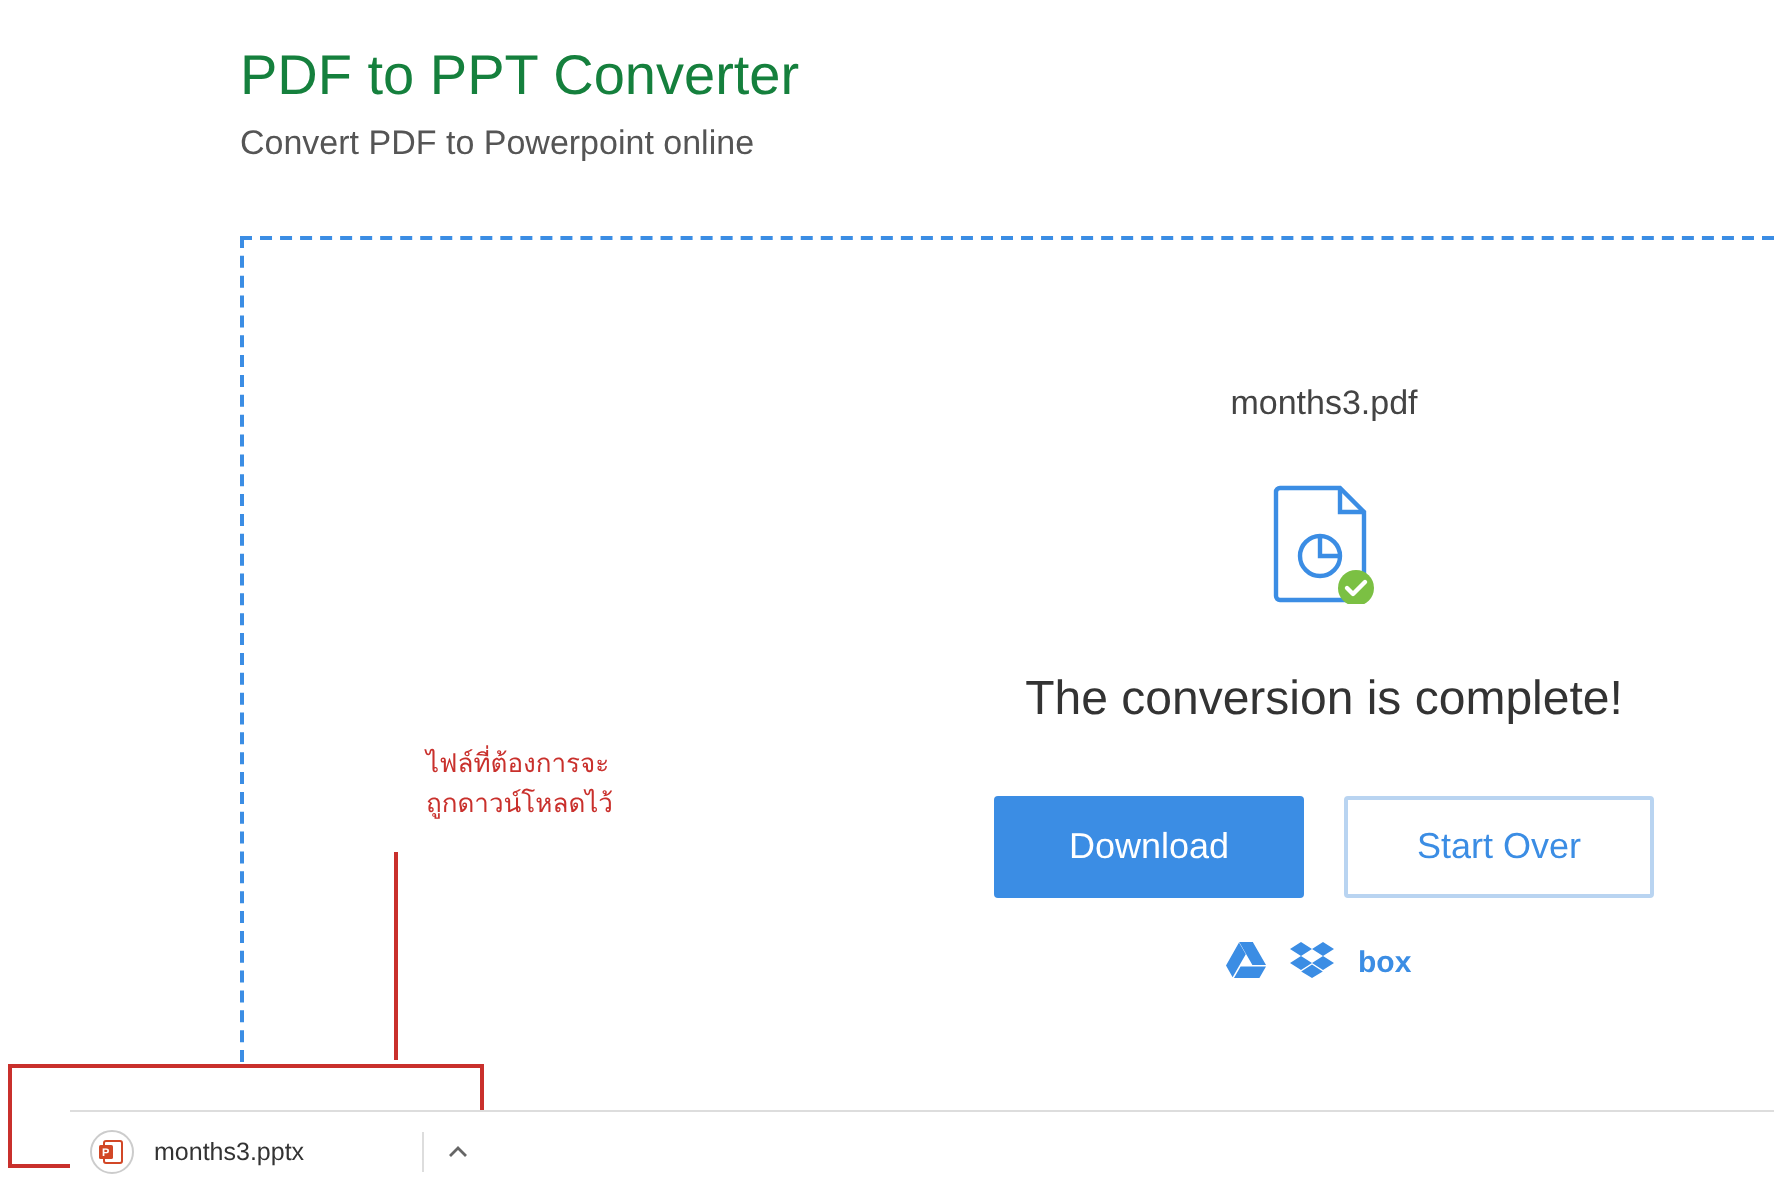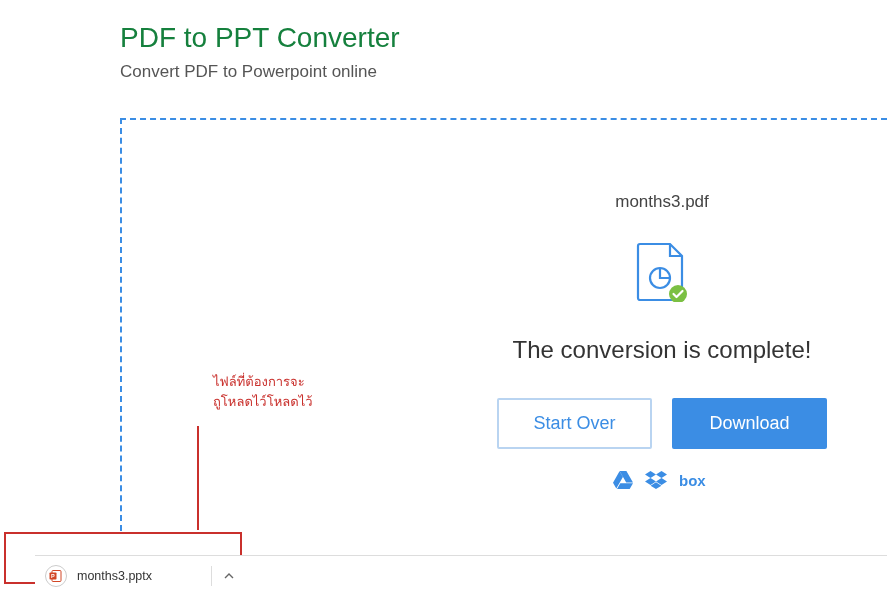--- a/index.html
+++ b/index.html
@@ -180,22 +180,22 @@
         <path d="M4 2 h30 l12 12 v42 a2 2 0 0 1 -2 2 h-40 a2 2 0 0 1 -2 -2 v-52 a2 2 0 0 1 2 -2 z" fill="none" stroke="#3b8de4" stroke-width="2.2"></path>
         <path d="M34 2 v12 h12" fill="none" stroke="#3b8de4" stroke-width="2.2"></path>
         <circle cx="24" cy="36" r="10" fill="none" stroke="#3b8de4" stroke-width="2.2"></circle>
         <path d="M24 26 v10 h10" fill="none" stroke="#3b8de4" stroke-width="2.2"></path>
         <circle cx="42" cy="52" r="9" fill="#7bc043"></circle>
         <path d="M37.5 52 l3 3 l6 -6" fill="none" stroke="#fff" stroke-width="2.2" stroke-linecap="round" stroke-linejoin="round"></path>
       </svg>
     </div>
     <div class="status-msg">The conversion is complete!</div>
     <div class="btn-row">
+      <button class="btn btn-primary">Download</button>
       <button class="btn btn-secondary">Start Over</button>
-      <button class="btn btn-primary">Download</button>
     </div>
     <div class="storage-row">
       <span>
         <svg width="20" height="18" viewBox="0 0 20 18">
             <path d="M6.6 0 L13.4 0 L20 11.5 L13.2 11.5 Z M0 11.7 L6.5 0.2 L9.9 6.1 L3.3 17.6 Z M4 18 L7.3 12.3 L20 12.3 L16.7 18 Z" fill="#3b8de4"></path>
           </svg>
       </span>
       <span>
         <svg width="22" height="18" viewBox="0 0 22 18">
             <path d="M5.5 0 L11 3.5 L5.5 7 L0 3.5 Z M16.5 0 L22 3.5 L16.5 7 L11 3.5 Z M0 10.5 L5.5 7 L11 10.5 L5.5 14 Z M16.5 7 L22 10.5 L16.5 14 L11 10.5 Z M5.6 14.8 L11 11.3 L16.4 14.8 L11 18 Z" fill="#3b8de4"></path>
@@ -205,21 +205,21 @@
         <svg width="32" height="17" viewBox="0 0 32 17">
           <text x="0" y="14" font-family="Arial" font-size="15" font-weight="700" fill="#3b8de4">box</text>
         </svg>
       </span>
     </div>
   </div>
 </div>
 
 <div class="annotation-text">
   <div>ไฟล์ที่ต้องการจะ</div>
-  <div>ถูโหลดไว์โหลดไว้</div>
+  <div>ถูกดาวน์โหลดไว้</div>
 </div>
 <div class="annotation-line"></div>
 <div class="annotation-box"></div>
 
 <div class="download-bar">
   <div class="download-item">
     <span class="pptx-icon">
       <svg width="14" height="14" viewBox="0 0 14 14">
         <rect x="3" y="1.5" width="9" height="11" rx="1" fill="#fff" stroke="#d24726" stroke-width="1"></rect>
         <rect x="0.5" y="3.5" width="7" height="7" rx="0.8" fill="#d24726"></rect>

